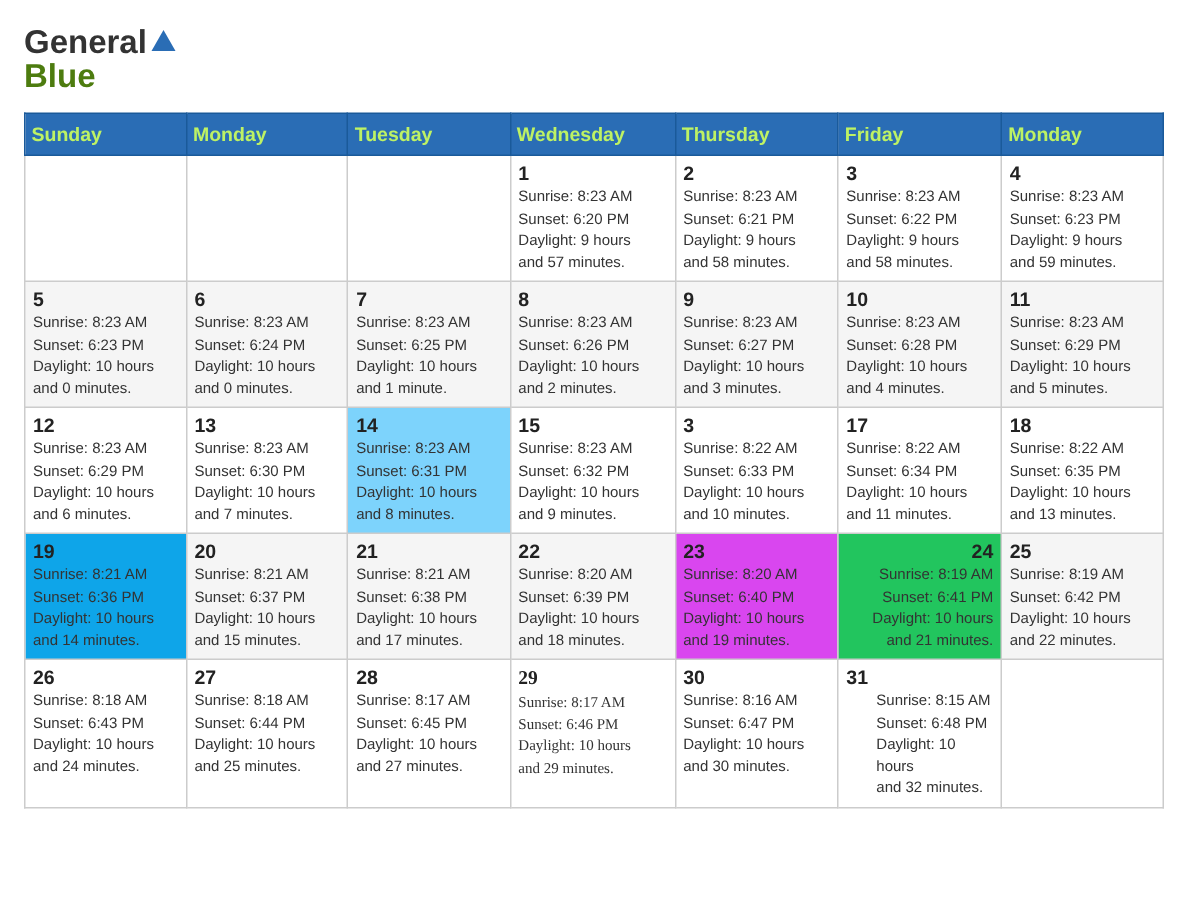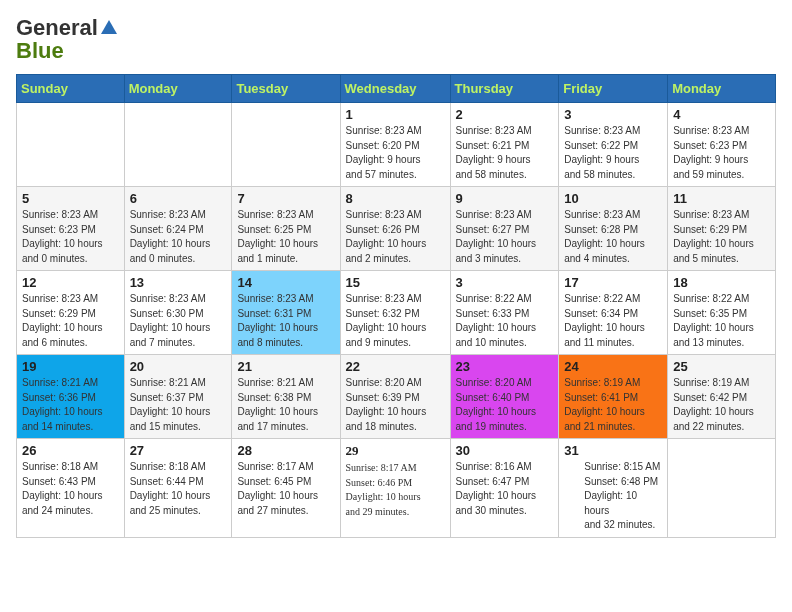--- a/index.html
+++ b/index.html
@@ -274,21 +274,21 @@
 Daylight: 10 hours
 and 18 minutes.</div>
         </td>
         <td style="background: #d946ef;">
           <span class="day-number">23</span>
           <div class="day-info" style="white-space: pre-line;">Sunrise: 8:20 AM
 Sunset: 6:40 PM
 Daylight: 10 hours
 and 19 minutes.</div>
         </td>
-        <td style="background: #f97316;">
+        <td style="background: #22c55e; text-align: right;">
           <span class="day-number">24</span>
           <div class="day-info" style="white-space: pre-line;">Sunrise: 8:19 AM
 Sunset: 6:41 PM
 Daylight: 10 hours
 and 21 minutes.</div>
         </td>
         <td style="background: rgb(245, 245, 245);">
           <span class="day-number">25</span>
           <div class="day-info" style="white-space: pre-line;">Sunrise: 8:19 AM
 Sunset: 6:42 PM

